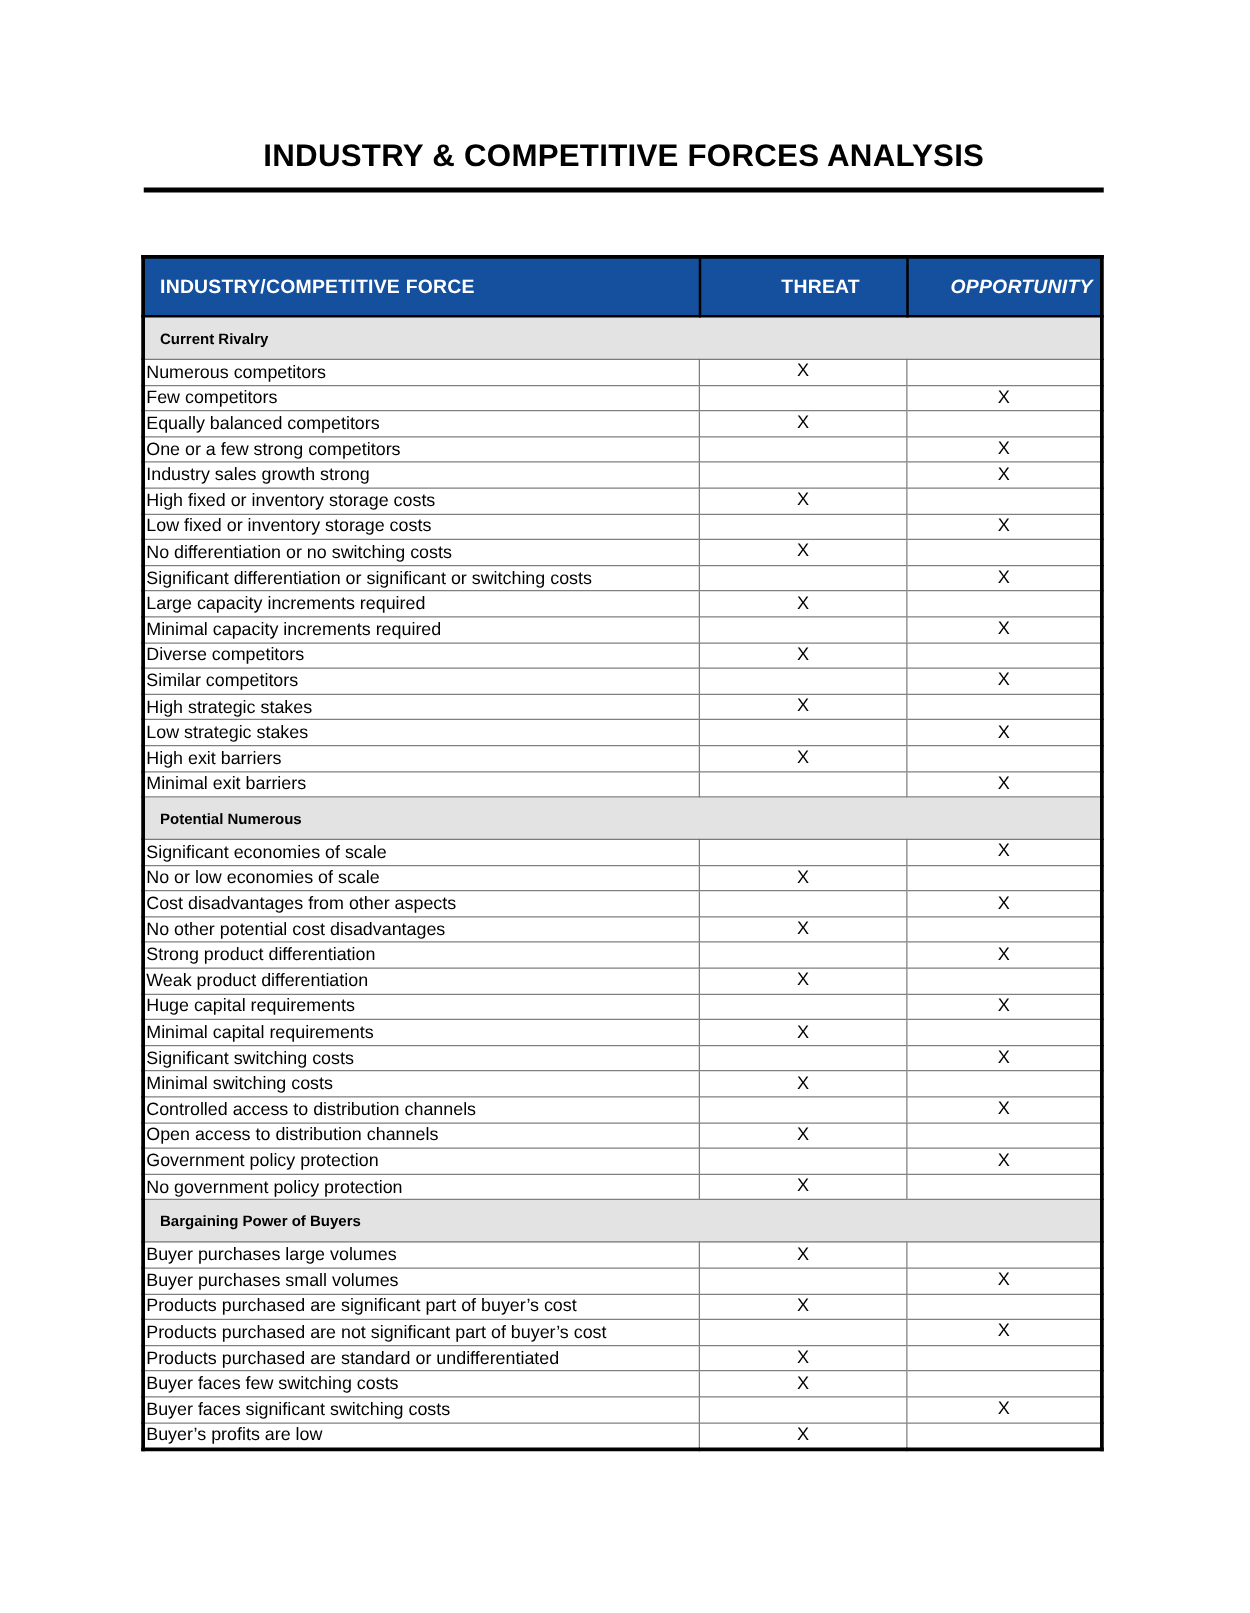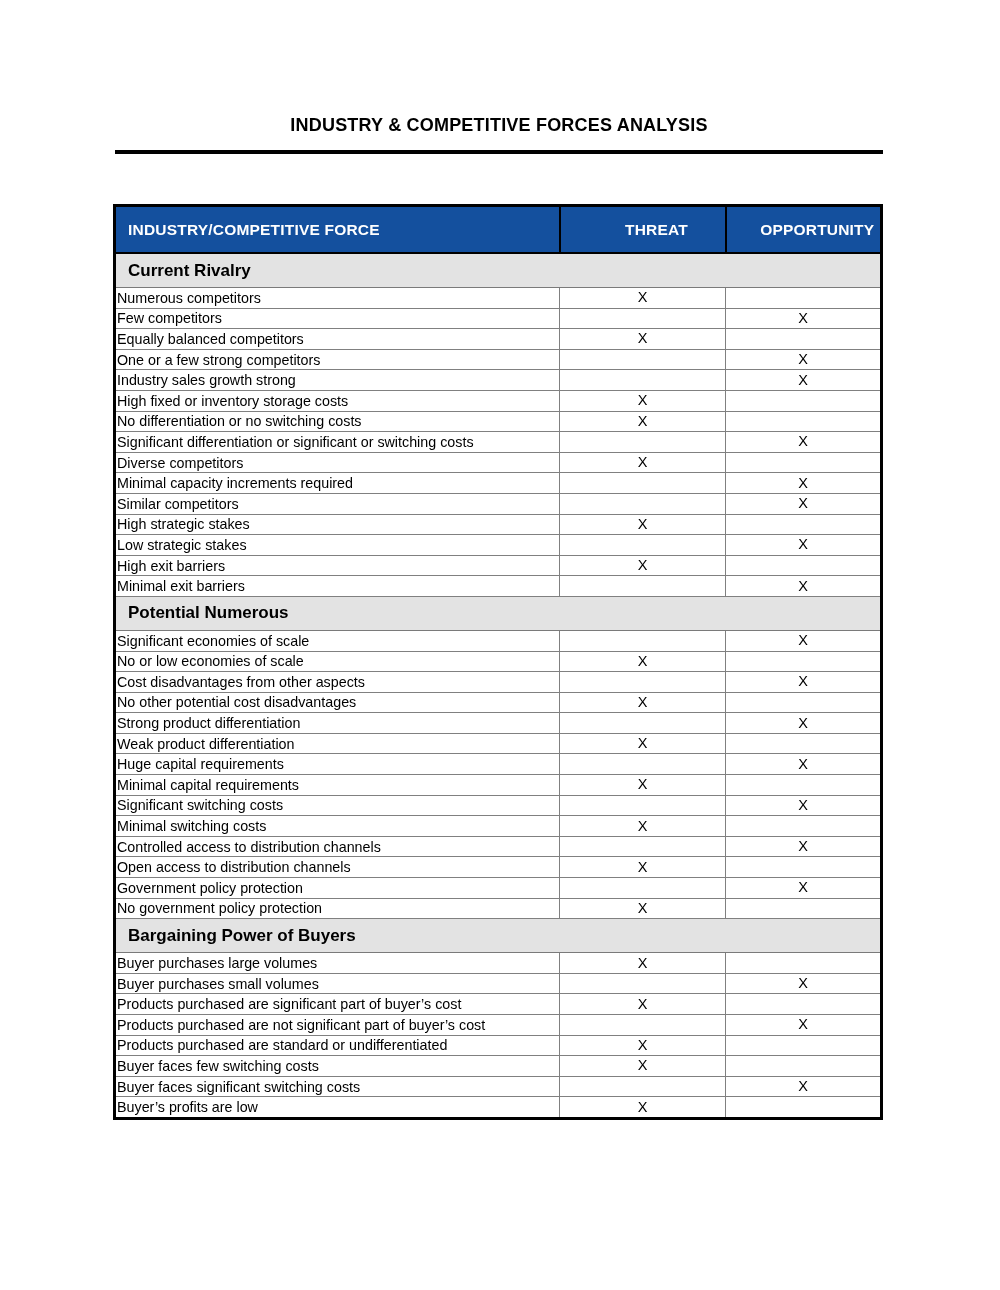--- a/index.html
+++ b/index.html
@@ -24,21 +24,21 @@
     height: 1290px;
   }
 
   
   .doc-title {
     position: absolute;
     left: 115px;
     top: 108px;
     width: 768px;
     text-align: center;
-    font-size: 18px;
+    font-size: 25px;
     font-weight: bold;
     letter-spacing: 0.2px;
     line-height: 34px;
     white-space: nowrap;
   }
   .title-rule {
     position: absolute;
     left: 115px;
     top: 150px;
     width: 768px;
@@ -71,32 +71,32 @@
   tr.head-row th {
     background: #14509E;
     color: #ffffff;
     font-size: 15.5px;
     font-weight: bold;
     height: 45px;
     border-right: 2px solid #000000;
     border-bottom: 2px solid #000000;
     letter-spacing: 0.2px;
   }
-  tr.head-row th:last-child { border-right: none; }
+  tr.head-row th:last-child { border-right: none; font-style: italic; }
   th.h-force {
     text-align: left;
     padding-left: 12px;
   }
   th.h-threat, th.h-opp { text-align: center; padding-left: 28px; }
 
   
   tr.section-row td {
     background: #E3E3E3;
     height: 33px;
-    font-size: 17px;
+    font-size: 12px;
     font-weight: bold;
     padding-left: 12px;
     border-bottom: 1.5px solid #7a7a7a;
     border-top: 1.5px solid #7a7a7a;
     text-align: left;
   }
 
   
   tr.item-row td {
     height: 19.6px;
@@ -171,38 +171,48 @@
           <td class="force-cell">Industry sales growth strong</td>
           <td class="mark-cell threat-cell"><span class="mark"></span></td>
           <td class="mark-cell opp-cell"><span class="mark">X</span></td>
         </tr>
         <tr class="item-row">
           <td class="force-cell">High fixed or inventory storage costs</td>
           <td class="mark-cell threat-cell"><span class="mark">X</span></td>
           <td class="mark-cell opp-cell"><span class="mark"></span></td>
         </tr>
         <tr class="item-row">
+          <td class="force-cell">Low fixed or inventory storage costs</td>
+          <td class="mark-cell threat-cell"><span class="mark"></span></td>
+          <td class="mark-cell opp-cell"><span class="mark">X</span></td>
+        </tr>
+        <tr class="item-row">
           <td class="force-cell">No differentiation or no switching costs</td>
           <td class="mark-cell threat-cell"><span class="mark">X</span></td>
           <td class="mark-cell opp-cell"><span class="mark"></span></td>
         </tr>
         <tr class="item-row">
           <td class="force-cell">Significant differentiation or significant or switching costs</td>
           <td class="mark-cell threat-cell"><span class="mark"></span></td>
           <td class="mark-cell opp-cell"><span class="mark">X</span></td>
         </tr>
         <tr class="item-row">
+          <td class="force-cell">Large capacity increments required</td>
+          <td class="mark-cell threat-cell"><span class="mark">X</span></td>
+          <td class="mark-cell opp-cell"><span class="mark"></span></td>
+        </tr>
+        <tr class="item-row">
+          <td class="force-cell">Minimal capacity increments required</td>
+          <td class="mark-cell threat-cell"><span class="mark"></span></td>
+          <td class="mark-cell opp-cell"><span class="mark">X</span></td>
+        </tr>
+        <tr class="item-row">
           <td class="force-cell">Diverse competitors</td>
           <td class="mark-cell threat-cell"><span class="mark">X</span></td>
           <td class="mark-cell opp-cell"><span class="mark"></span></td>
-        </tr>
-        <tr class="item-row">
-          <td class="force-cell">Minimal capacity increments required</td>
-          <td class="mark-cell threat-cell"><span class="mark"></span></td>
-          <td class="mark-cell opp-cell"><span class="mark">X</span></td>
         </tr>
         <tr class="item-row">
           <td class="force-cell">Similar competitors</td>
           <td class="mark-cell threat-cell"><span class="mark"></span></td>
           <td class="mark-cell opp-cell"><span class="mark">X</span></td>
         </tr>
         <tr class="item-row">
           <td class="force-cell">High strategic stakes</td>
           <td class="mark-cell threat-cell"><span class="mark">X</span></td>
           <td class="mark-cell opp-cell"><span class="mark"></span></td>

